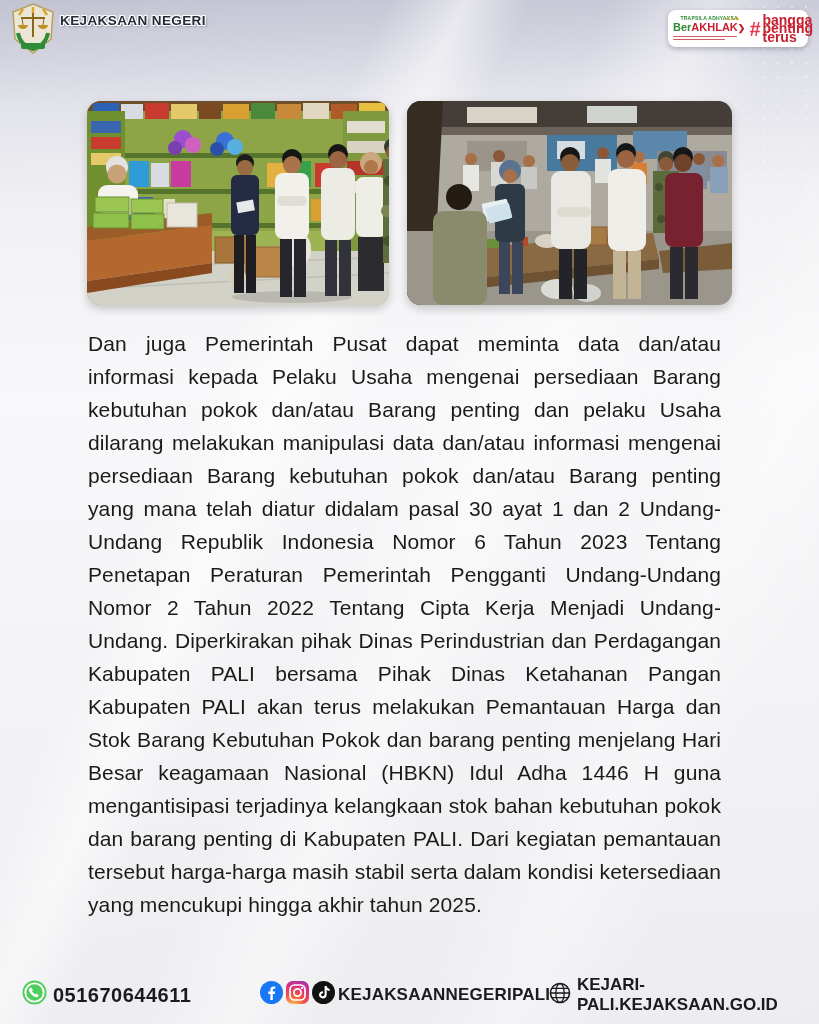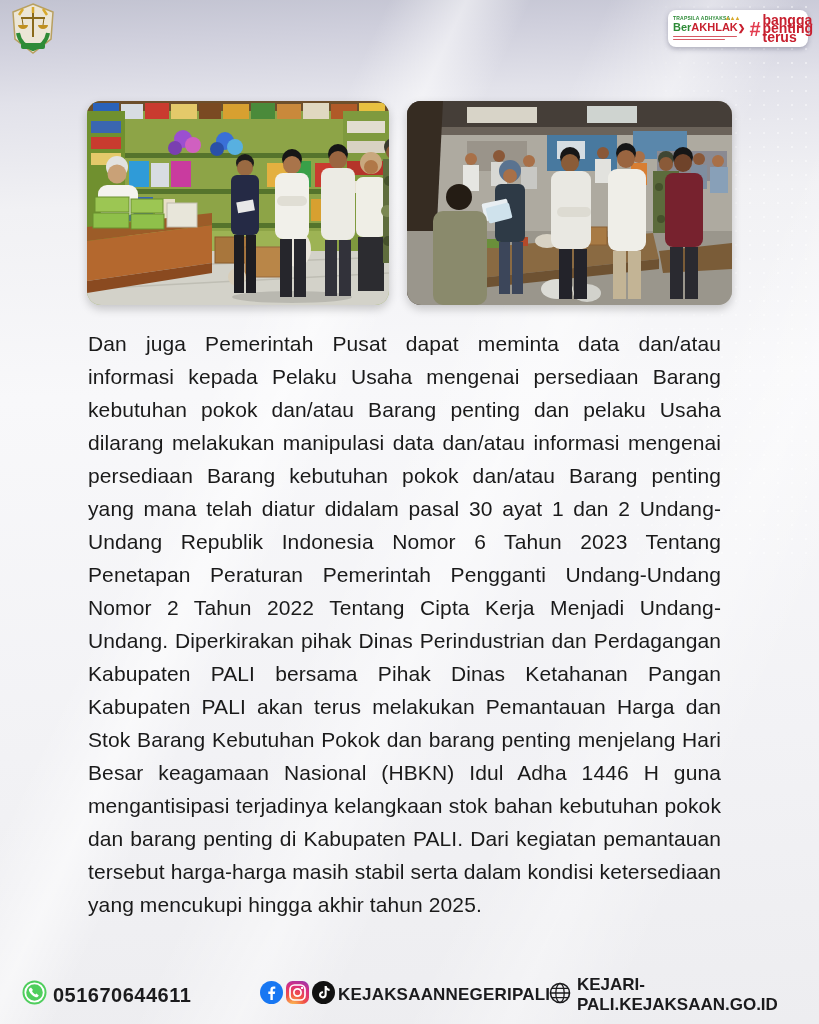--- a/index.html
+++ b/index.html
@@ -22,21 +22,21 @@
     mask-image:linear-gradient(100deg,transparent 30%,#000 70%);
   }
   
   .emblem{position:absolute;left:10px;top:3px;width:46px;height:52px;}
   .org{position:absolute;left:60px;top:13px;color:#262b38;font-weight:700;letter-spacing:.4px;
     text-shadow:-1px -1px 0 #fff,1px -1px 0 #fff,-1px 1px 0 #fff,1px 1px 0 #fff,2px 2px 2px rgba(40,40,60,.35);}
   .org .l1{font-size:13.5px;line-height:15px;}
   .org .l2{font-size:15.5px;line-height:17px;}
   .badge{position:absolute;left:668px;top:10px;width:140px;height:37px;background:#fff;border-radius:8px;
     box-shadow:0 2px 5px rgba(60,60,90,.35);display:flex;align-items:center;padding:2px 5px;box-sizing:border-box;gap:4px;}
-  .bk-left{position:relative;width:76px;line-height:1;}
+  .bk-left{position:relative;width:76px;line-height:1;text-align:center;}
   .bk-top{font-size:5px;font-weight:700;color:#2e8b37;letter-spacing:.2px;line-height:5px;}
   .bk-tris{position:absolute;right:6px;top:-1px;font-size:6px;color:#d8a92c;letter-spacing:-1px;}
   .bk-name{font-size:11px;font-weight:700;line-height:12px;white-space:nowrap;}
   .bk-ber{color:#2e8b37;}
   .bk-akhlak{color:#c8202f;}
   .bk-chev{color:#c8202f;font-size:9px;}
   .bk-micro{margin-top:2px;}
   .bk-micro div{height:1.5px;background:rgba(200,32,47,.75);border-radius:1px;margin-bottom:1.5px;}
   .bk-micro .m1{width:64px;}
   .bk-micro .m2{width:52px;}
@@ -74,20 +74,21 @@
       <rect x="22" y="10" width="2" height="24" fill="#8a6a1a"></rect>
       <rect x="11" y="14" width="24" height="2" fill="#8a6a1a"></rect>
       <path d="M8 22 a5 4 0 0 0 10 0 Z" fill="#c09020"></path>
       <path d="M28 22 a5 4 0 0 0 10 0 Z" fill="#c09020"></path>
       <path d="M12 15 L13 22 M34 15 L33 22" stroke="#8a6a1a" stroke-width="1"></path>
       <rect x="11" y="40" width="24" height="6" rx="2" fill="#2e8b37"></rect>
     </svg>
   </span>
 
   <div class="org">
+    <div class="l1">KEJAKSAAN NEGERI</div>
   </div>
 
   <div class="badge">
     <div class="bk-left">
       <div class="bk-top">TRAPSILA ADHYAKSA</div>
       <div class="bk-tris">▲▲▲</div>
       <div class="bk-name">
         <span class="bk-ber">Ber</span><span class="bk-akhlak">AKHLAK</span><span class="bk-chev">❯</span>
       </div>
       <div class="bk-micro">

